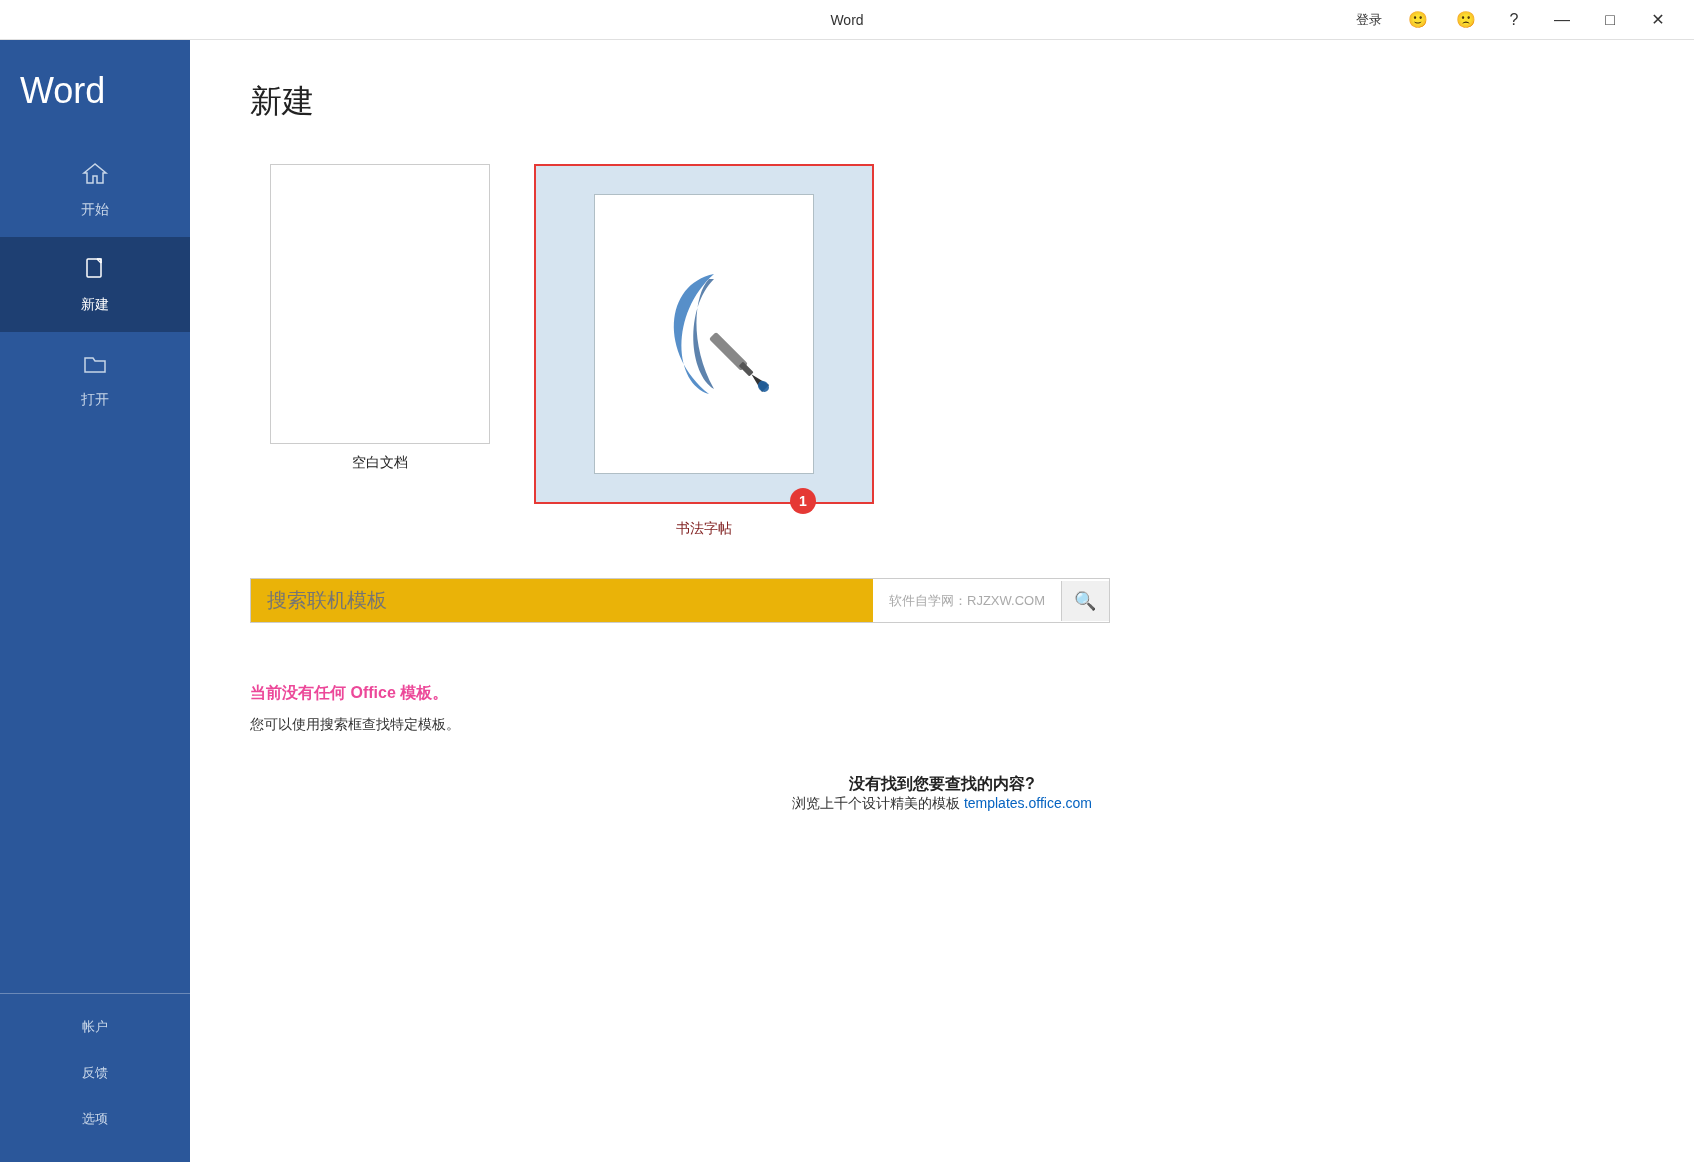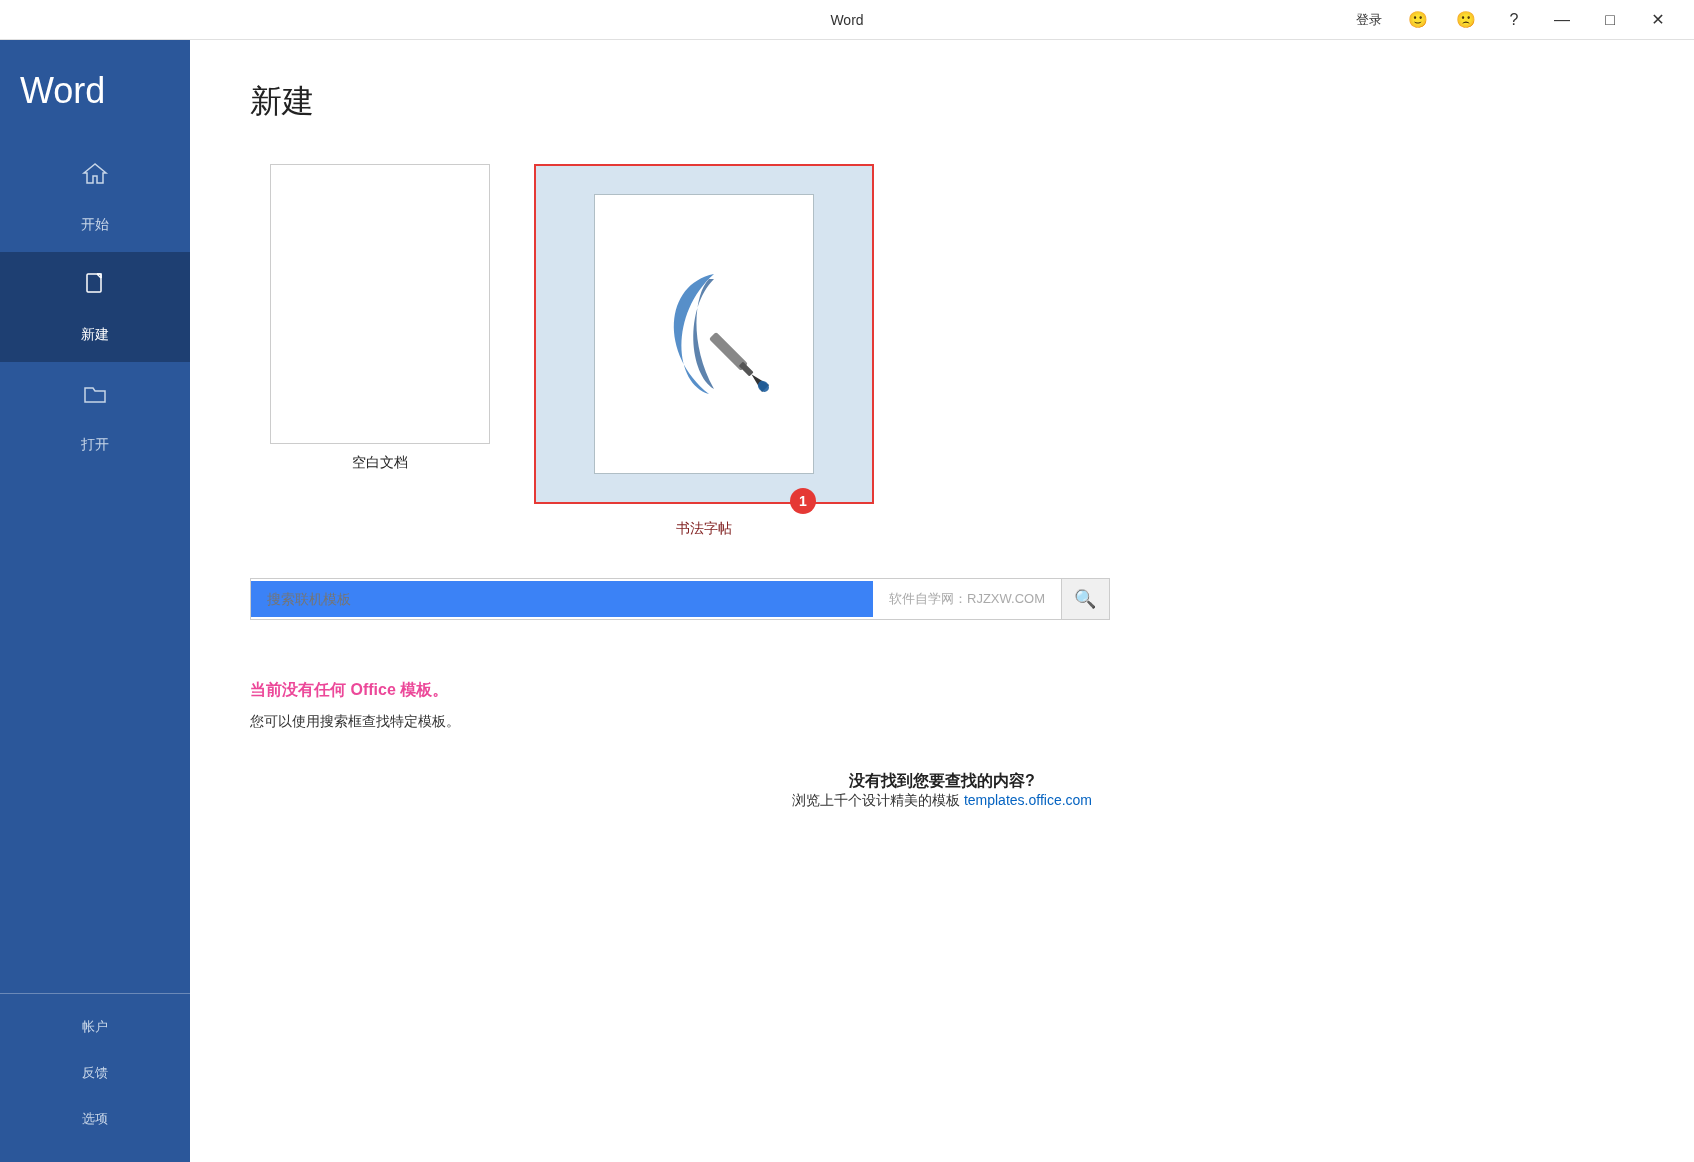--- a/index.html
+++ b/index.html
@@ -84,21 +84,21 @@
       flex-direction: column;
     }
     .nav-item {
       display: flex;
       flex-direction: column;
       align-items: center;
       justify-content: center;
       padding: 18px 0;
       cursor: pointer;
       color: #c8d6e8;
-      gap: 22px;
+      gap: 7px;
     }
     .nav-item.active {
       background: #1e3f72;
       color: #fff;
     }
     .nav-item-icon {
       font-size: 24px;
     }
     .nav-item-label {
       font-size: 14px;
@@ -229,24 +229,24 @@
       display: flex;
       align-items: center;
       border: 1px solid #ccc;
       margin-bottom: 40px;
       max-width: 860px;
     }
     .search-input {
       flex: 1;
       border: none;
       outline: none;
-      font-size: 14px;
+      font-size: 20px;
       padding: 10px 16px;
       color: #333;
-      background: #3b82f6;
+      background: #eab308;
     }
     .search-watermark {
       font-size: 13px;
       color: #aaa;
       padding: 0 16px;
       white-space: nowrap;
     }
     .search-btn {
       width: 48px;
       height: 40px;

